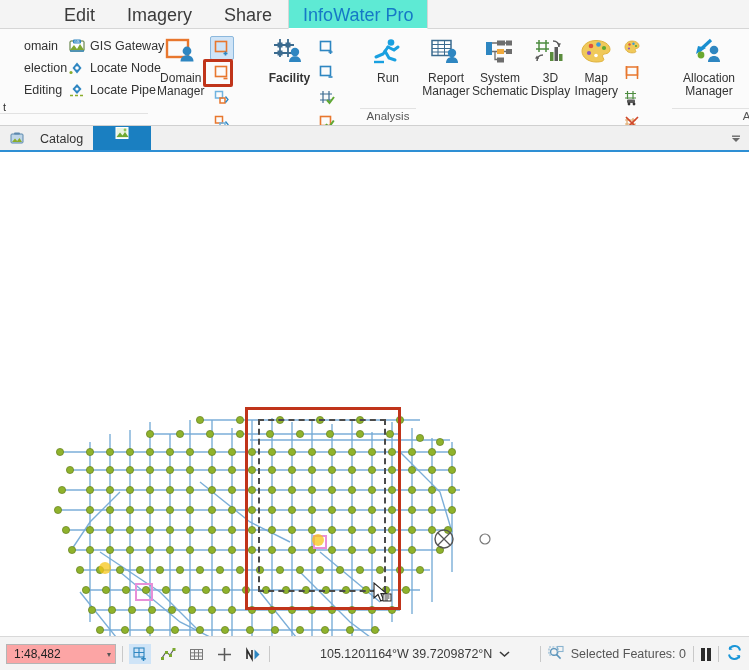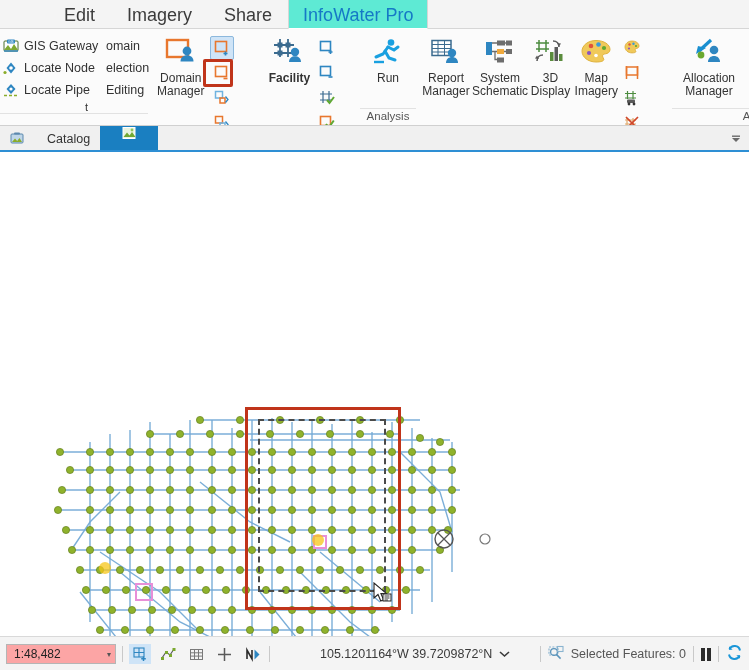--- a/index.html
+++ b/index.html
@@ -70,21 +70,21 @@
     position:absolute;border:3px solid #c0341a;border-radius:2px;
     box-sizing:border-box;pointer-events:none;
   }
 
   
   .viewtabs{
     position:relative;height:24px;background:#f0f0f0;
     border-bottom:2px solid #2e8fd4;display:flex;align-items:flex-end;
   }
   .vtab{
-    display:flex;align-items:center;gap:23px;height:22px;padding:0 10px;
+    display:flex;align-items:center;gap:16px;height:22px;padding:0 10px;
     font-size:12.5px;color:#333;cursor:default;
   }
   .vtab.active{background:#1a7fc1;color:#ffffff;height:24px;flex-direction:column;}
   .vtab .vclose{font-size:12px;opacity:.95;margin-left:4px;}
   .vtabdrop{position:absolute;right:6px;bottom:4px;width:14px;height:12px;cursor:default;}
 
   
   .mapwrap{position:relative;height:484px;background:#ffffff;overflow:hidden;}
   .mapsvg{position:absolute;left:0;top:0;}
   .sel-red{
@@ -126,20 +126,37 @@
       <div class="tab">Imagery</div>
       <div class="tab">Share</div>
       <div class="tab active">InfoWater Pro</div>
     </div>
   </div>
 
   <div class="ribbon">
 
     <div class="rgroup" style="width:148px;">
       <div class="gbody" style="padding-left:0;">
+        <div class="cmdcol" style="width:66px;">
+          <div class="cmd">
+            <span class="ic"></span>
+            <span>omain</span>
+          </div>
+          <div class="cmd">
+            <span class="ic"></span>
+            <span>election</span>
+          </div>
+          <div class="cmd">
+            <span class="ic"></span>
+            <span>Editing</span>
+          </div>
+          <div class="cmd" style="height:12px;font-size:11px;">
+            <span>t</span>
+          </div>
+        </div>
         <div class="cmdcol" style="width:82px;">
           <div class="cmd">
             <span class="ic">
               <svg width="16" height="16" viewBox="0 0 16 16">
                 <rect x="1" y="3" width="14" height="10" rx="1" fill="#fff" stroke="#4a6f2a" stroke-width="1"></rect>
                 <rect x="4" y="1.5" width="8" height="4" rx="1" fill="#2e86c1"></rect>
                 <text x="8" y="5" font-size="3.2" fill="#fff" text-anchor="middle" font-family="Liberation Sans,sans-serif">GIS</text>
                 <path d="M1 12 L5 7 L8 11 L11 6 L15 12 Z" fill="#7fa832"></path>
                 <path d="M1 13h14" stroke="#2e86c1" stroke-width="1.4"></path>
               </svg>
@@ -158,37 +175,20 @@
           </div>
           <div class="cmd">
             <span class="ic">
               <svg width="16" height="16" viewBox="0 0 16 16">
                 <path d="M8 2 L12.5 7 L8 12 L3.5 7 Z" fill="#2e86c1"></path>
                 <circle cx="8" cy="7" r="1.6" fill="#fff"></circle>
                 <path d="M1 13.5h14" stroke="#8aad2a" stroke-width="1.4" stroke-dasharray="3 2"></path>
               </svg>
             </span>
             <span>Locate Pipe</span>
-          </div>
-        </div>
-        <div class="cmdcol" style="width:66px;">
-          <div class="cmd">
-            <span class="ic"></span>
-            <span>omain</span>
-          </div>
-          <div class="cmd">
-            <span class="ic"></span>
-            <span>election</span>
-          </div>
-          <div class="cmd">
-            <span class="ic"></span>
-            <span>Editing</span>
-          </div>
-          <div class="cmd" style="height:12px;font-size:11px;">
-            <span>t</span>
           </div>
         </div>
       </div>
       <div class="glabel"></div>
     </div>
 
     <div class="gsep"></div>
 
     <div class="rgroup" style="width:112px;">
       <div class="gbody">

